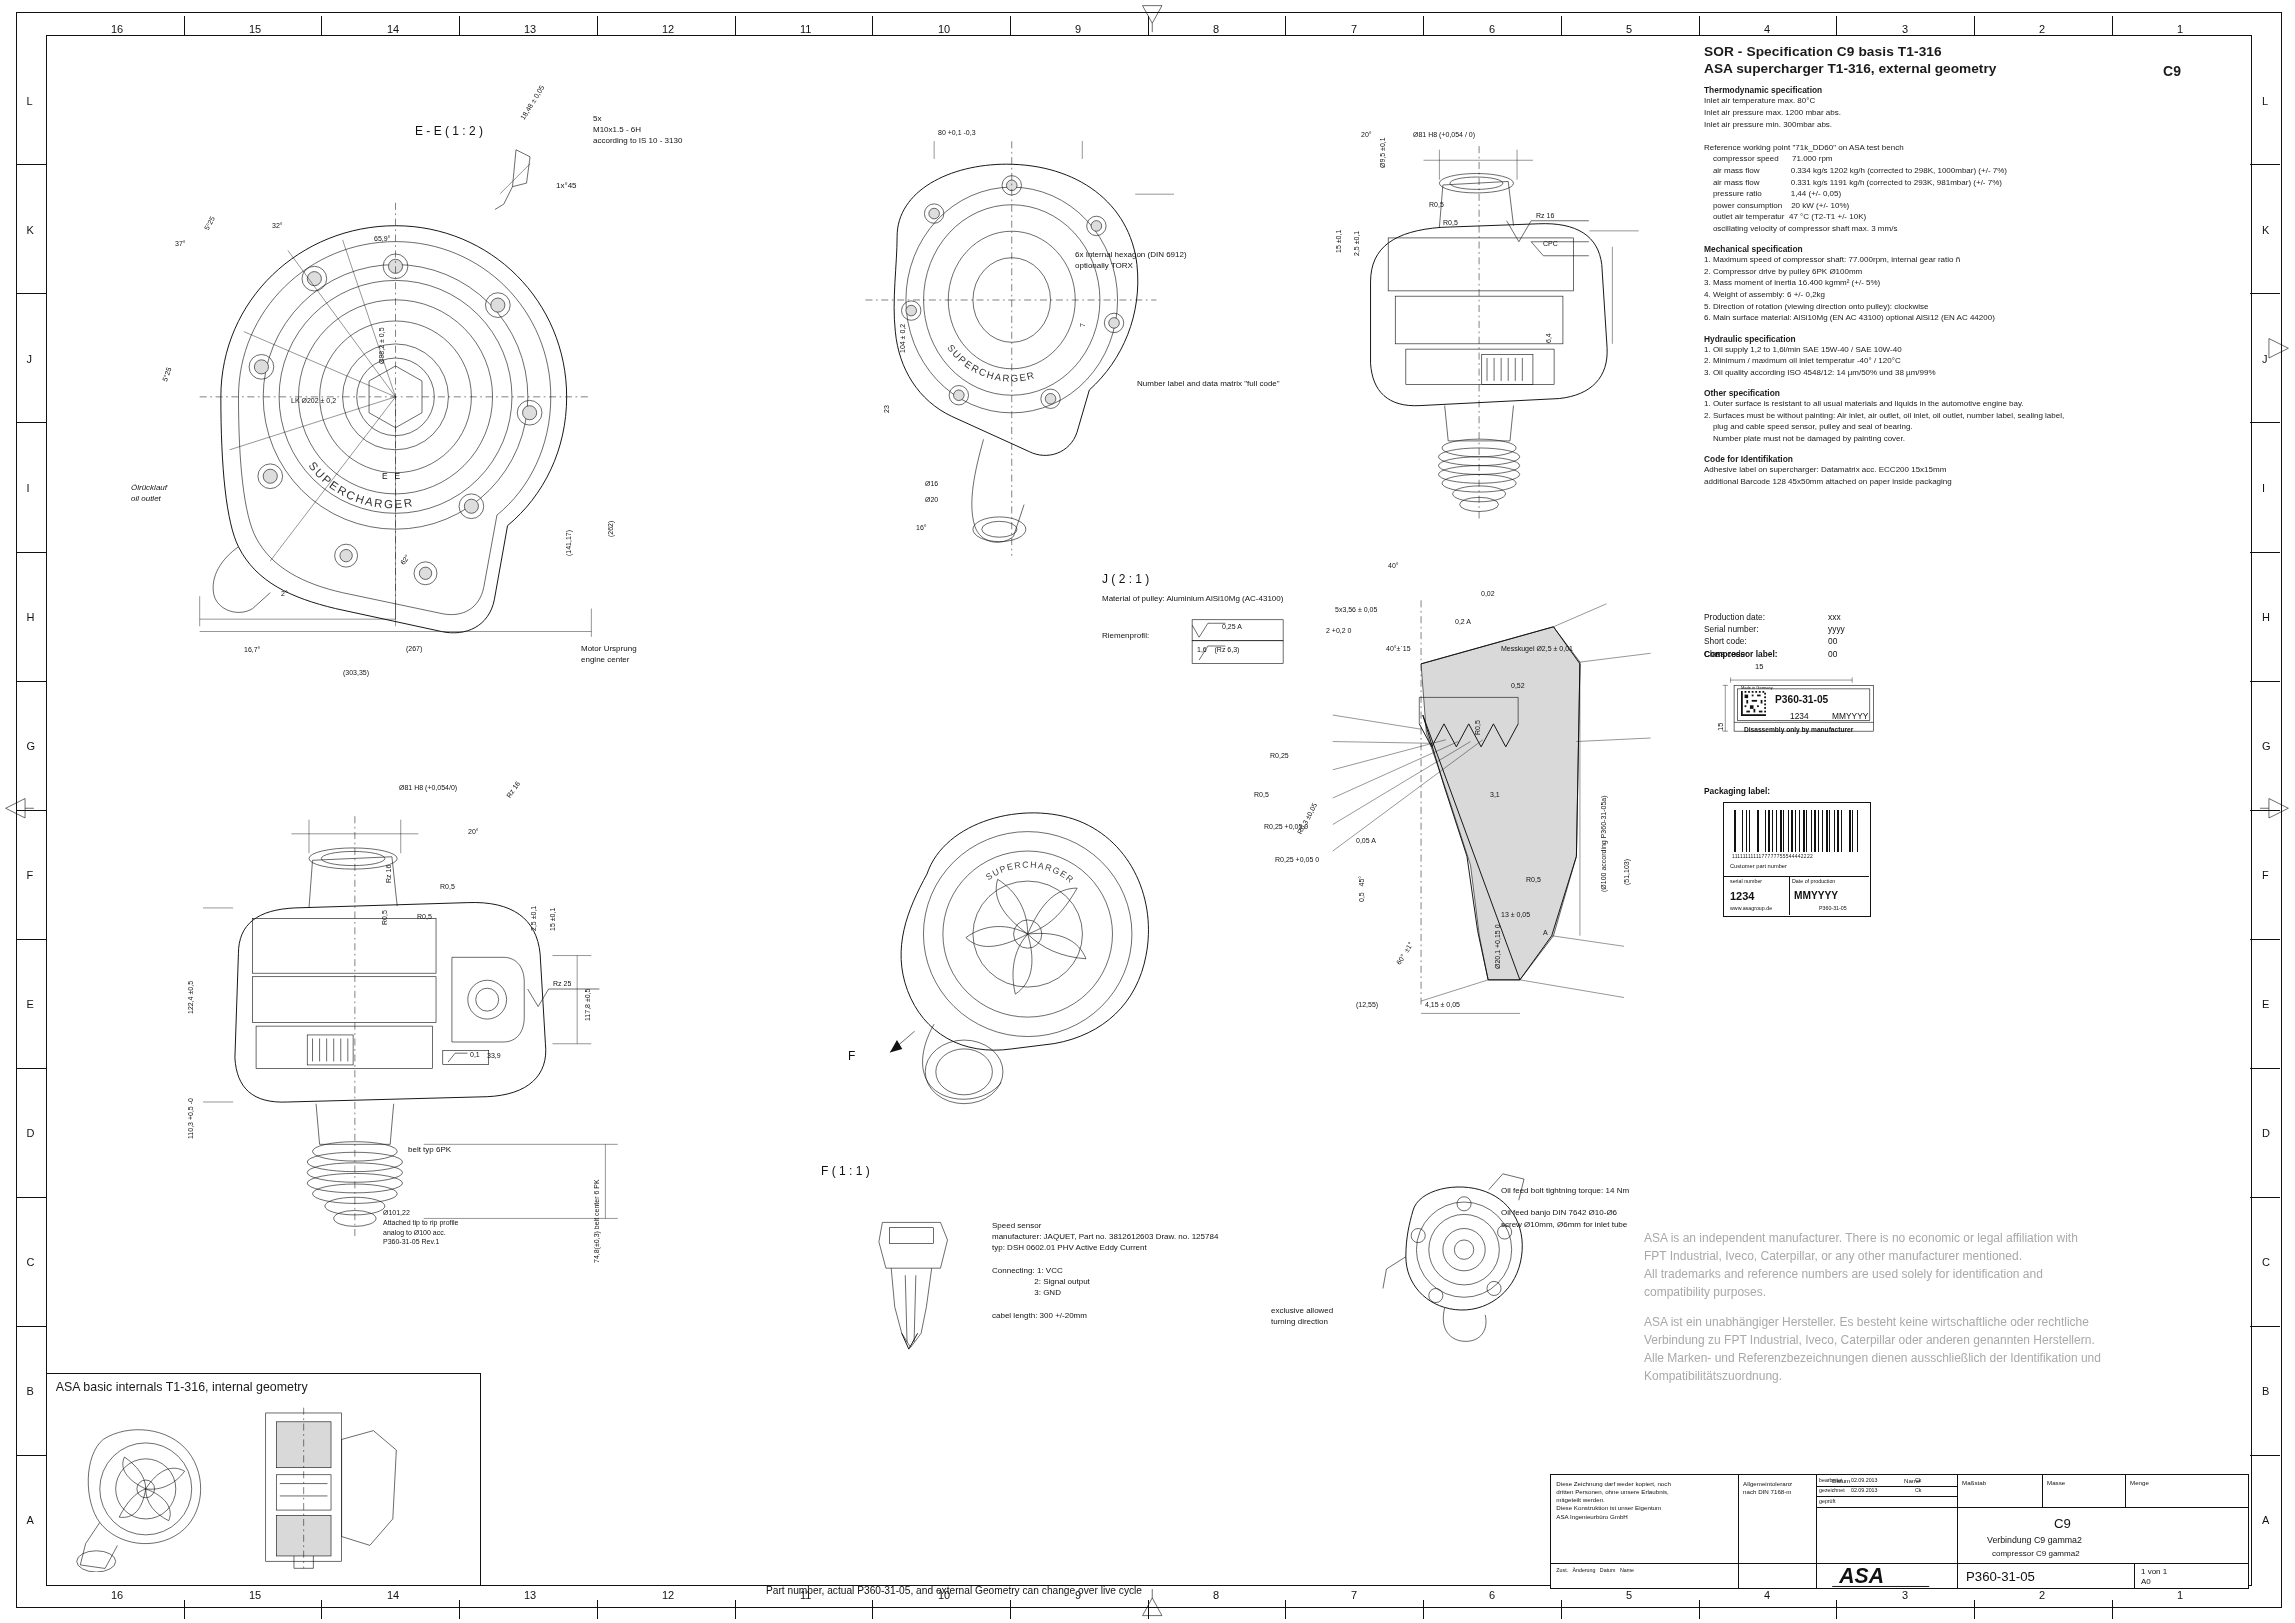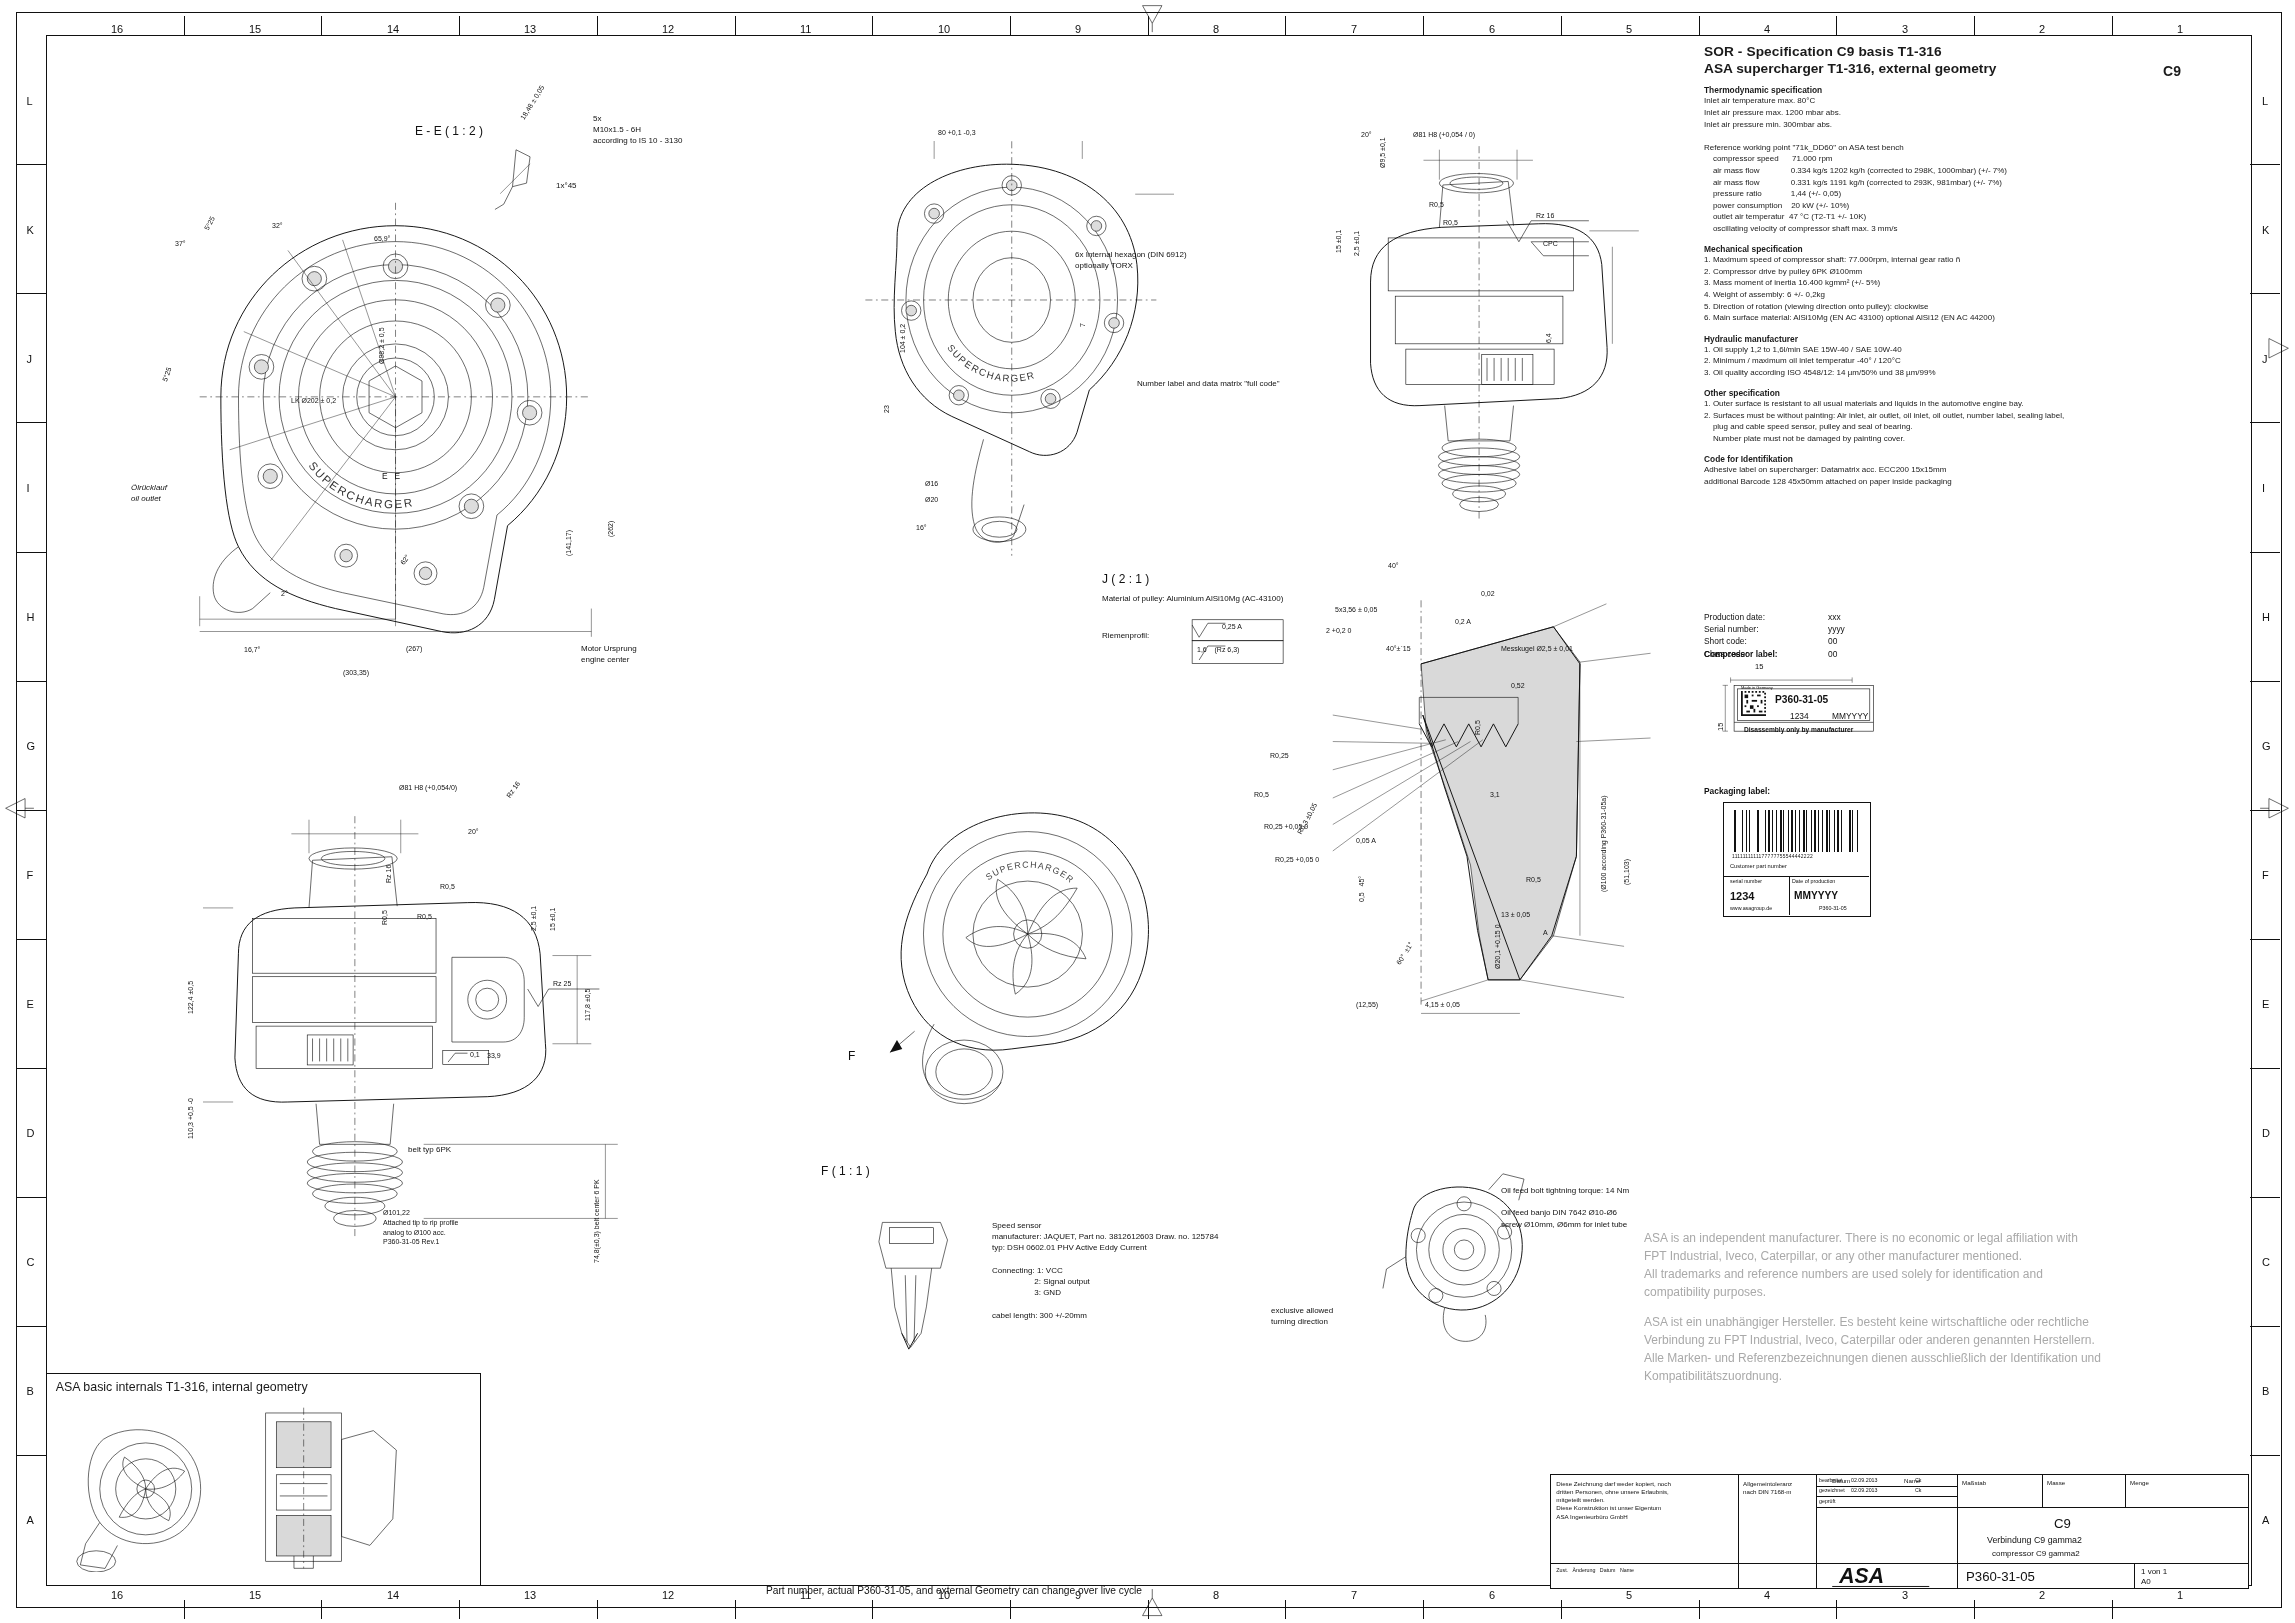--- a/index.html
+++ b/index.html
@@ -176,21 +176,21 @@
     power consumption    20 kW (+/- 10%)
     outlet air temperatur  47 °C (T2-T1 +/- 10K)
     oscillating velocity of compressor shaft max. 3 mm/s</div>
         <div class="sec">Mechanical specification</div>
         <div class="bdy">1. Maximum speed of compressor shaft: 77.000rpm, internal gear ratio ñ
 2. Compressor drive by pulley 6PK Ø100mm
 3. Mass moment of inertia 16.400 kgmm² (+/- 5%)
 4. Weight of assembly: 6 +/- 0,2kg
 5. Direction of rotation (viewing direction onto pulley): clockwise
 6. Main surface material: AlSi10Mg (EN AC 43100) optional AlSi12 (EN AC 44200)</div>
-        <div class="sec">Hydraulic manufacturer</div>
+        <div class="sec">Hydraulic specification</div>
         <div class="bdy">1. Oil supply 1,2 to 1,6l/min SAE 15W-40 / SAE 10W-40
 2. Minimum / maximum oil inlet temperatur -40° / 120°C
 3. Oil quality according ISO 4548/12: 14 µm/50% und 38 µm/99%</div>
         <div class="sec">Other specification</div>
         <div class="bdy">1. Outer surface is resistant to all usual materials and liquids in the automotive engine bay.
 2. Surfaces must be without painting: Air inlet, air outlet, oil inlet, oil outlet, number label, sealing label,
     plug and cable speed sensor, pulley and seal of bearing.
     Number plate must not be damaged by painting cover.</div>
         <div class="sec">Code for Identifikation</div>
         <div class="bdy">Adhesive label on supercharger: Datamatrix acc. ECC200 15x15mm

